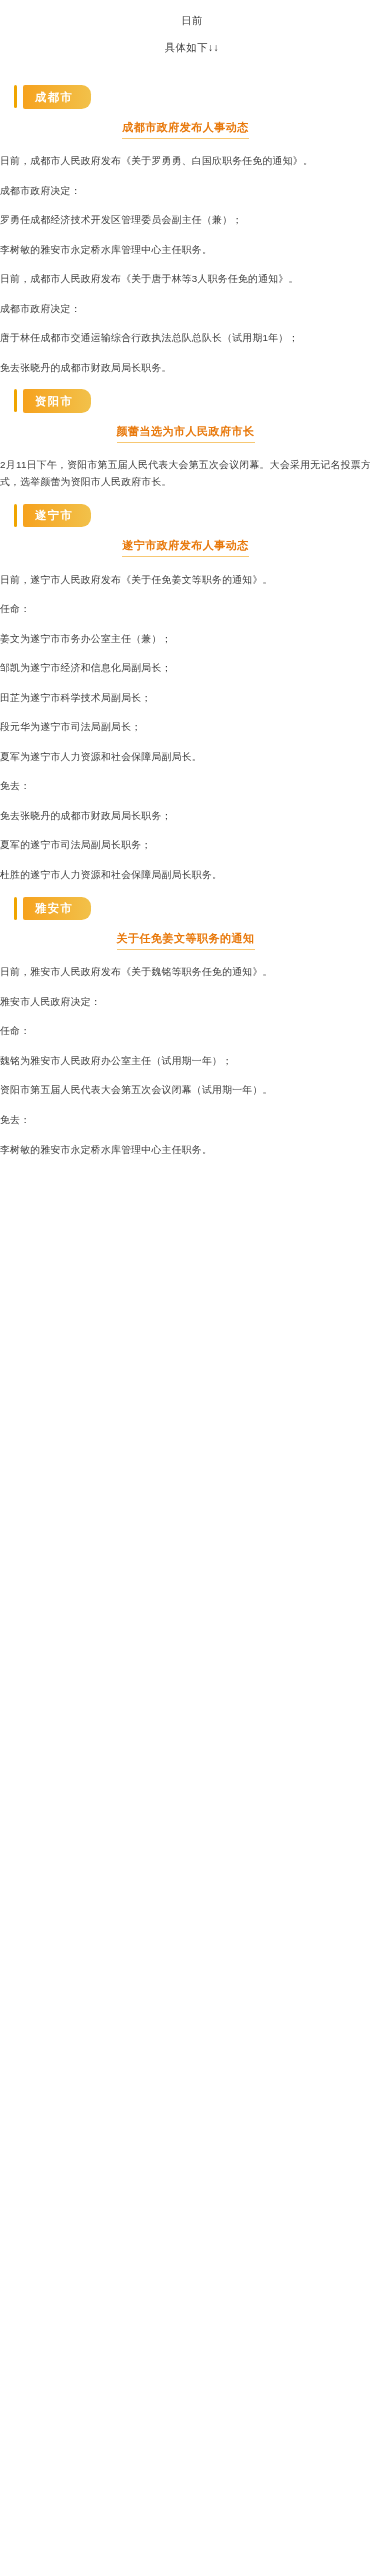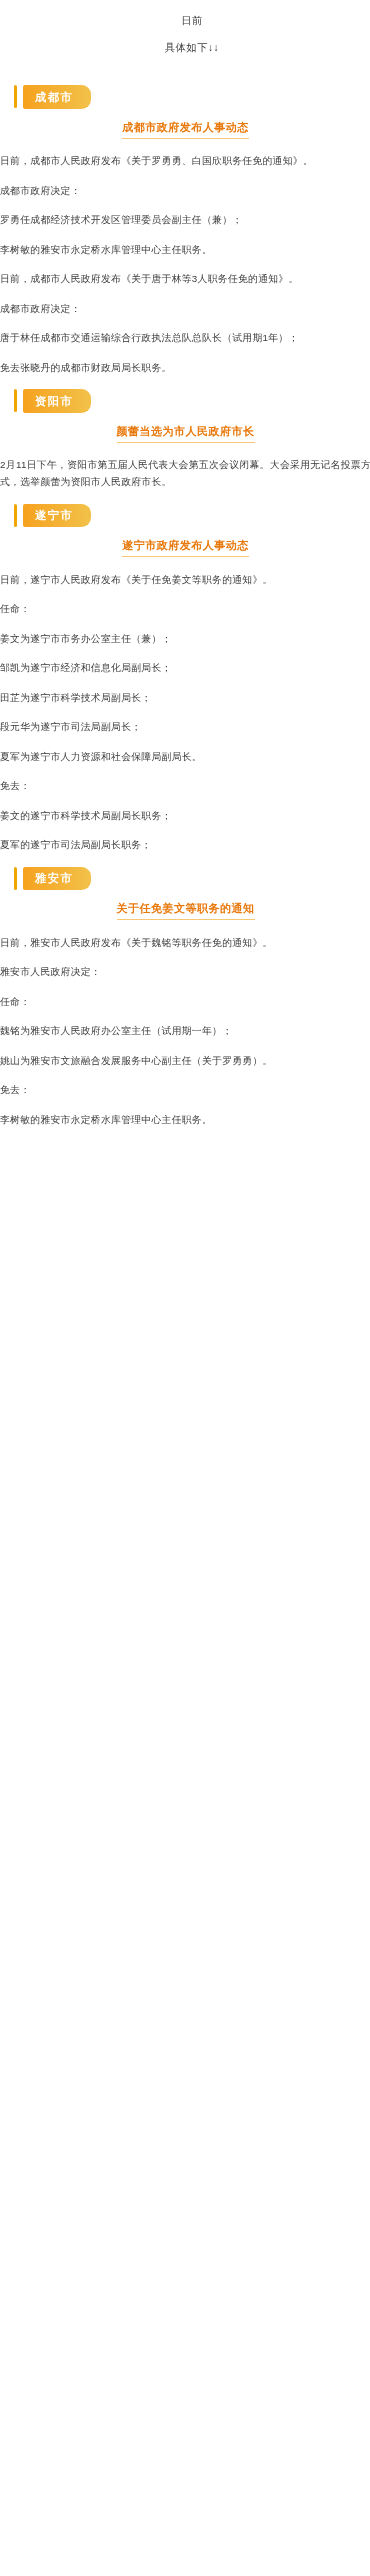--- a/index.html
+++ b/index.html
@@ -143,38 +143,39 @@
     </div>
     <div class="body-block">
       <p>日前，遂宁市人民政府发布《关于任免姜文等职务的通知》。</p>
       <p>任命：</p>
       <p>姜文为遂宁市市务办公室主任（兼）；</p>
       <p>邹凯为遂宁市经济和信息化局副局长；</p>
       <p>田芷为遂宁市科学技术局副局长；</p>
       <p>段元华为遂宁市司法局副局长；</p>
       <p>夏军为遂宁市人力资源和社会保障局副局长。</p>
       <p>免去：</p>
-      <p>姜文的遂宁市科学技术局副局长职务；</p>
+      <p>免去张晓丹的成都市财政局局长职务；</p>
       <p>夏军的遂宁市司法局副局长职务；</p>
+      <p>杜胜的遂宁市人力资源和社会保障局副局长职务。</p>
     </div>
   </div>
 
   <div class="section">
     <div class="city-banner">
       <span class="bar"></span>
       <span class="label">雅安市</span>
     </div>
     <div class="headline">
       <span>关于任免姜文等职务的通知</span>
     </div>
     <div class="body-block">
       <p>日前，雅安市人民政府发布《关于魏铭等职务任免的通知》。</p>
       <p>雅安市人民政府决定：</p>
       <p>任命：</p>
       <p>魏铭为雅安市人民政府办公室主任（试用期一年）；</p>
-      <p>姚山为雅安市文旅融合发展服务中心副主任（关于罗勇勇）。</p>
+      <p>资阳市第五届人民代表大会第五次会议闭幕（试用期一年）。</p>
       <p>免去：</p>
       <p>李树敏的雅安市永定桥水库管理中心主任职务。</p>
     </div>
   </div>
 
 </div>
 
 
 </body></html>

